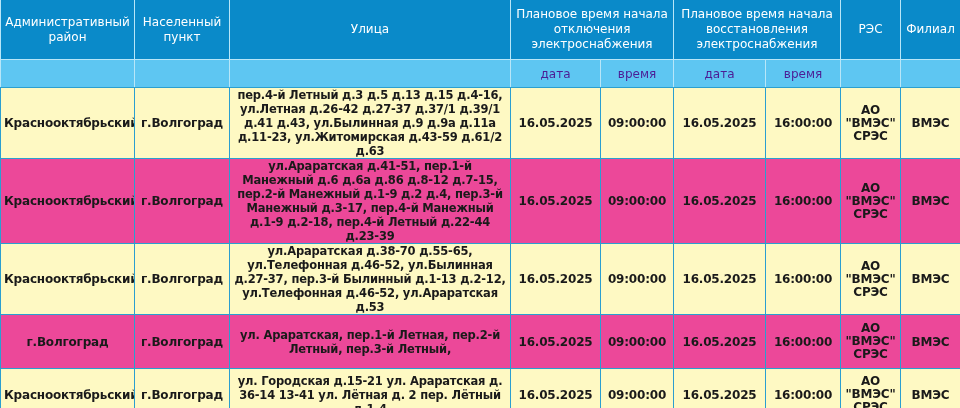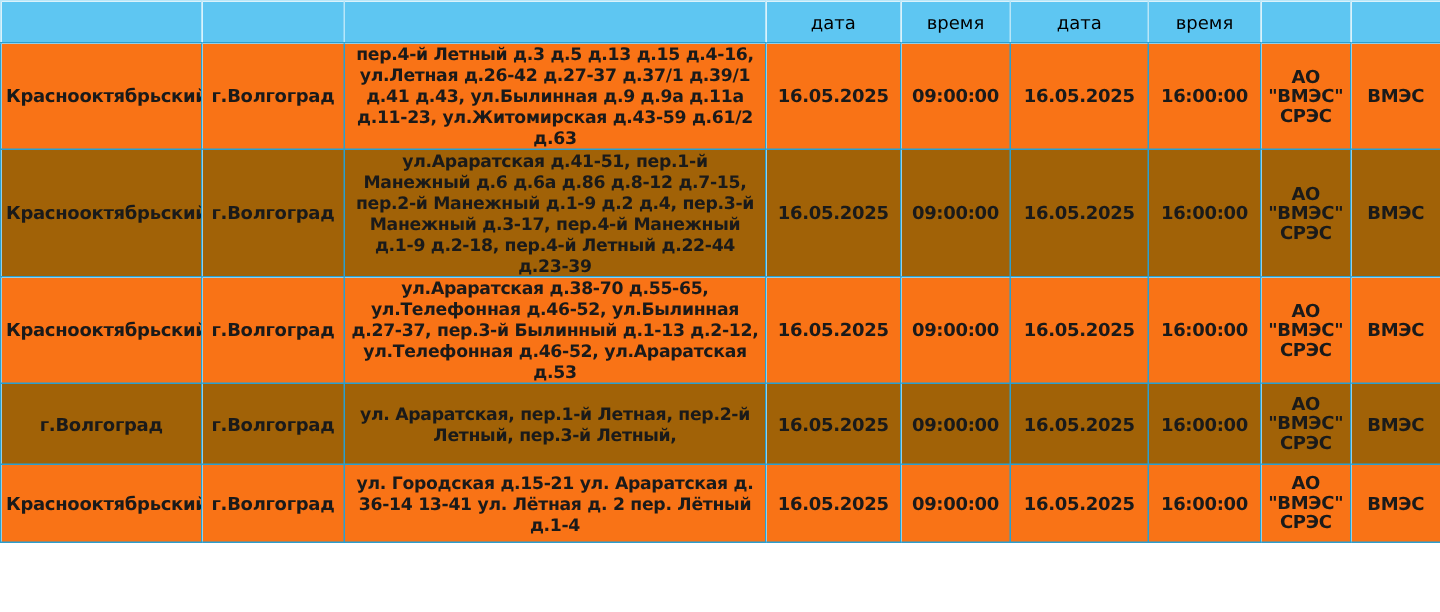--- a/index.html
+++ b/index.html
@@ -23,35 +23,35 @@
     color: #ffffff;
     font-weight: normal;
     height: 59px;
     font-size: 12px;
     line-height: 15px;
     border-color: #b8e6f8;
     border-top: none;
   }
   thead tr.h2 th {
     background: #5ec6f2;
-    color: #000000;
+    color: #4c1d95;
     font-weight: normal;
     height: 27px;
     font-size: 12px;
     border-color: #b8e6f8;
     border-bottom: 1px solid #2a9fd0;
   }
   tbody td {
     font-weight: bold;
     font-size: 12px;
     line-height: 14px;
     letter-spacing: -0.2px;
   }
-  tbody tr.odd td { background: #f97316; }
-  tbody tr.even td { background: #a16207; }
+  tbody tr.odd td { background: #fef9c3; }
+  tbody tr.even td { background: #ec4899; }
   tbody tr.r1 td { height: 66px; }
   tbody tr.r2 td { height: 79px; }
   tbody tr.r3 td { height: 67px; margin-top: 44px; }
   tbody tr.r4 td { height: 53px; }
   tbody tr.r5 td { height: 51px; }
   td.street { font-size: 11.5px; line-height: 14px; padding: 0 6px; }
   td.res { line-height: 13px; }
 </style>
 </head>
 <body>
@@ -62,20 +62,29 @@
     <col style="width:95px">
     <col style="width:281px">
     <col style="width:90px">
     <col style="width:73px">
     <col style="width:92px">
     <col style="width:75px">
     <col style="width:60px">
     <col style="width:60px">
   </colgroup>
   <thead>
+    <tr class="h1">
+      <th rowspan="1">Административный район</th>
+      <th>Населенный пункт</th>
+      <th>Улица</th>
+      <th colspan="2">Плановое время начала отключения электроснабжения</th>
+      <th colspan="2">Плановое время начала восстановления электроснабжения</th>
+      <th>РЭС</th>
+      <th>Филиал</th>
+    </tr>
     <tr class="h2">
       <th></th>
       <th></th>
       <th></th>
       <th>дата</th>
       <th>время</th>
       <th>дата</th>
       <th>время</th>
       <th></th>
       <th></th>

